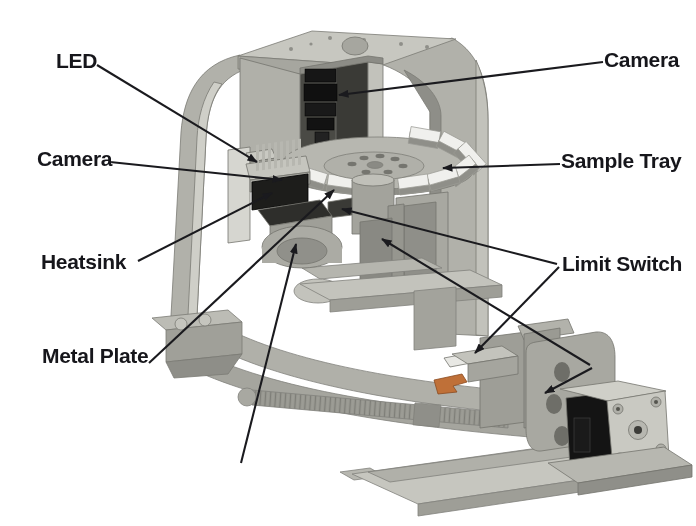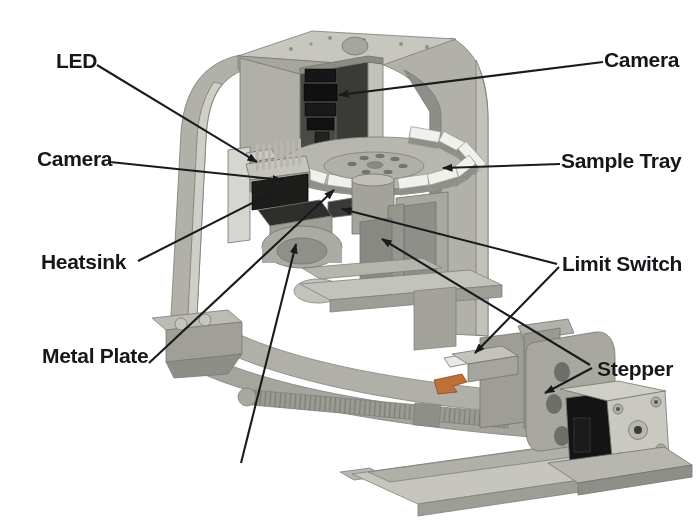--- a/index.html
+++ b/index.html
@@ -268,14 +268,13 @@
     </g>
   </svg>
 
   <div class="callout" style="left:56px;top:50px">LED</div>
   <div class="callout" style="left:37px;top:148px">Camera</div>
   <div class="callout" style="left:41px;top:251px">Heatsink</div>
   <div class="callout" style="left:42px;top:345px">Metal Plate</div>
   <div class="callout" style="left:561px;top:150px">Sample Tray</div>
   <div class="callout" style="left:604px;top:49px">Camera</div>
   <div class="callout" style="left:562px;top:253px">Limit Switch</div>
-  <div class="callout" style="left:597px;top:358px">Stepper</div>
 </div>
 
 </body></html>

